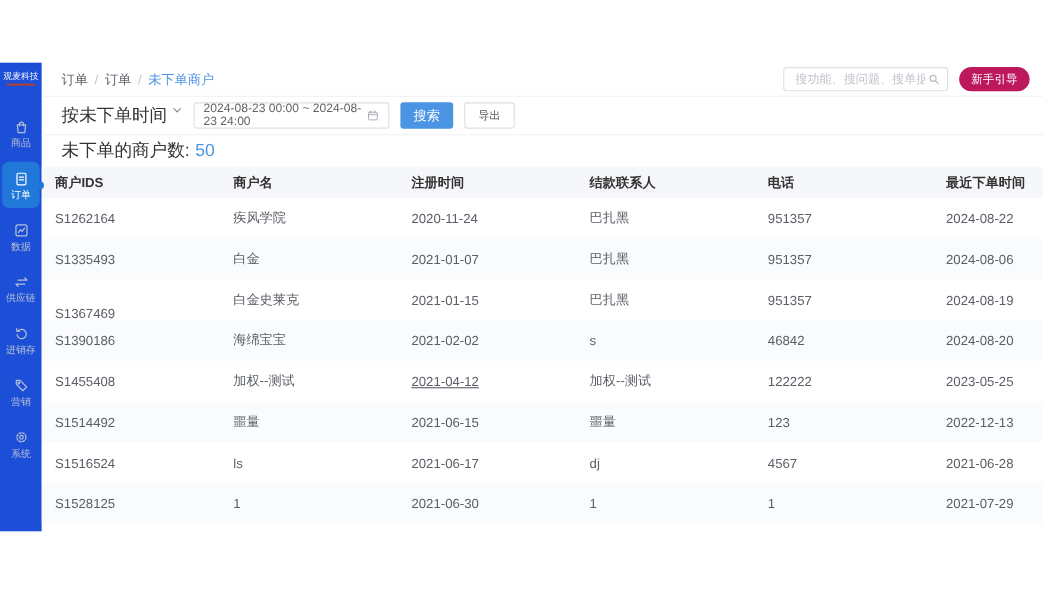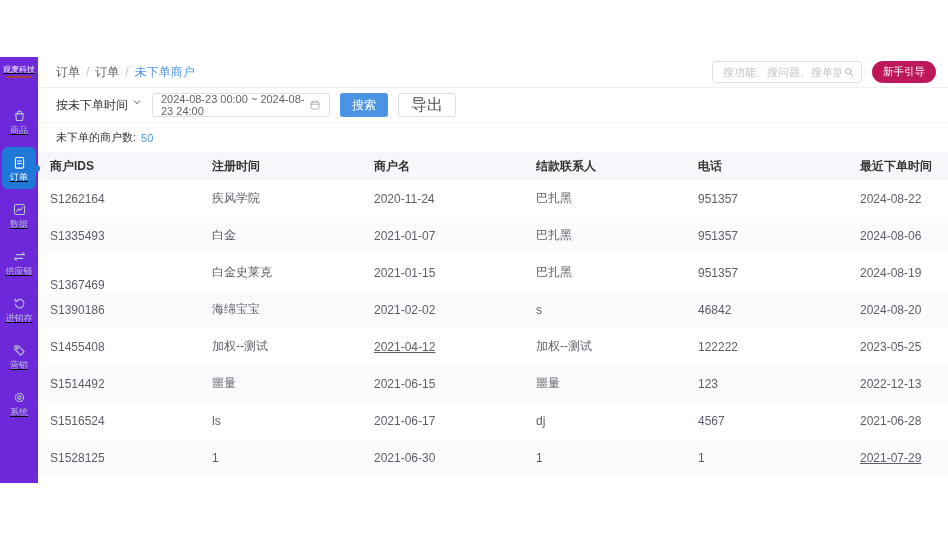--- a/index.html
+++ b/index.html
@@ -4,21 +4,21 @@
 <style>
   * { box-sizing: border-box; }
   html,body { margin:0; padding:0; }
   body {
     width:948px; height:549px; background:#ffffff; overflow:hidden; position:relative;
     font-family:"Liberation Sans", sans-serif;
   }
   .app { position:absolute; left:0; top:57px; width:948px; height:426px; display:flex; background:#fff; }
 
   
-  .sidebar { width:38px; flex:none; background:#6d28d9; display:flex; flex-direction:column; align-items:center;text-decoration:underline; }
+  .sidebar { width:38px; flex:none; background:#1d4ed8; display:flex; flex-direction:column; align-items:center; }
   .logo { margin-top:9px; font-size:8px; line-height:1; color:#f0f3f8; text-align:center; white-space:nowrap; }
   .logo-underline { width:26px; height:2px; background:#a8403c; margin:2px auto 0; border-radius:1px; }
   .nav { margin-top:22px; width:100%; display:flex; flex-direction:column; }
   .nav-item { height:42px; margin-bottom:5px; display:flex; flex-direction:column; align-items:center; justify-content:center; color:#b4c0d3; cursor:pointer; position:relative; }
   .nav-item .nav-icon { display:flex; }
   .nav-item svg { width:15px; height:15px; display:block; }
   .nav-label { font-size:9px; line-height:1; margin-top:3px; white-space:nowrap; }
   .nav-item.active { background:#2079d8; color:#ffffff; border-radius:6px; margin-left:2px; margin-right:2px; }
   .nav-item.active::after { content:""; position:absolute; right:-4px; top:50%; margin-top:-3.5px; width:7px; height:7px; border-radius:50%; background:#2079d8; }
 
@@ -31,28 +31,28 @@
   .crumb-sep { color:#c0c4cc; }
   .crumb.current { color:#4e95e6; cursor:default; }
   .topbar-right { margin-left:auto; display:flex; align-items:center; gap:10px; }
   .search-box { width:150px; height:22px; border:1px solid #dcdfe6; border-radius:3px; display:flex; align-items:center; padding:0 6px 0 8px; background:#fff; }
   .search-box input { flex:1; min-width:0; border:none; outline:none; background:transparent; font-size:11px; color:#606266; font-family:inherit; }
   .search-box input::placeholder { color:#c0c4cc; }
   .search-box svg { width:12px; height:12px; flex:none; color:#b4b8bf; }
   .guide-btn { height:22px; padding:0 11px; border:none; border-radius:11px; background:#be185d; color:#fff; font-size:10.5px; font-family:inherit; cursor:pointer; white-space:nowrap; }
 
   .filter-row { height:34px; flex:none; display:flex; align-items:center; padding-left:18px; gap:10px; }
-  .time-field { display:flex; align-items:flex-start; gap:4px; font-size:12px; color:#333; cursor:pointer; }
+  .time-field { display:flex; align-items:flex-start; gap:4px; font-size:16px; color:#333; cursor:pointer; }
   .time-field svg { width:10px; height:10px; color:#888; }
   .date-input { width:178px; height:24px; border:1px solid #dcdfe6; border-radius:3px; display:flex; align-items:center; justify-content:space-between; padding:0 8px; font-size:11px; color:#606266; cursor:pointer; background:#fff; }
   .date-input svg { width:12px; height:12px; color:#a8abb2; flex:none; }
   .btn-primary { height:24px; padding:0 12px; border:none; border-radius:3px; background:#4b94e4; color:#fff; font-size:12px; font-family:inherit; cursor:pointer; }
-  .btn-plain { height:24px; padding:0 12px; border:1px solid #dcdfe6; border-radius:3px; background:#fff; color:#555; font-size:16px; font-family:inherit; cursor:pointer; }
-
-  .count-row { height:30px; flex:none; border-top:1px solid #f0f2f5; display:flex; align-items:center; padding-left:18px; font-size:11px; color:#333; }
+  .btn-plain { height:24px; padding:0 12px; border:1px solid #dcdfe6; border-radius:3px; background:#fff; color:#555; font-size:10px; font-family:inherit; cursor:pointer; }
+
+  .count-row { height:30px; flex:none; border-top:1px solid #f0f2f5; display:flex; align-items:center; padding-left:18px; font-size:16px; color:#333; }
   .count-num { color:#4e95e6; margin-left:5px; }
 
   .table { flex:1; min-height:0; }
   .thead { height:28px; background:#f6f7fa; display:flex; align-items:center; }
   .th { font-size:12px; color:#333; font-weight:700; padding-left:12px; white-space:nowrap; overflow:hidden; }
   .trow { height:37px; display:flex; align-items:center; background:#fff; }
   .trow.alt { background:#fafbfc; }
   .td { font-size:12px; color:#5a5e66; padding-left:12px; white-space:nowrap; overflow:hidden; }
 </style>
 </head>
@@ -174,22 +174,22 @@
     </div>
 
     <div class="count-row">
       <span>未下单的商户数:</span>
       <span class="count-num">50</span>
     </div>
 
     <div class="table">
       <div class="thead">
           <div class="th" style="width: 162px;">商户IDS</div>
+          <div class="th" style="width: 162px;">商户名</div>
           <div class="th" style="width: 162px;">注册时间</div>
-          <div class="th" style="width: 162px;">商户名</div>
           <div class="th" style="width: 162px;">结款联系人</div>
           <div class="th" style="width: 162px;">电话</div>
           <div class="th" style="width: 100px;">最近下单时间</div>
         </div>
       <div>
           <div class="trow">
             <div class="td" style="width: 162px;">S1262164</div>
             <div class="td" style="width: 162px;">疾风学院</div>
             <div class="td" style="width: 162px;">2020-11-24</div>
             <div class="td" style="width: 162px;">巴扎黑</div>
@@ -243,19 +243,19 @@
             <div class="td" style="width: 162px;">dj</div>
             <div class="td" style="width: 162px;">4567</div>
             <div class="td" style="width: 100px;">2021-06-28</div>
           </div>
           <div class="trow alt">
             <div class="td" style="width: 162px;">S1528125</div>
             <div class="td" style="width: 162px;">1</div>
             <div class="td" style="width: 162px;">2021-06-30</div>
             <div class="td" style="width: 162px;">1</div>
             <div class="td" style="width: 162px;">1</div>
-            <div class="td" style="width: 100px; text-decoration: underline;">2021-07-29</div>
+            <div class="td" style="width: 100px;">2021-07-29</div>
           </div>
         </div>
     </div>
 
   </div>
 </div>
 
 </body></html>

